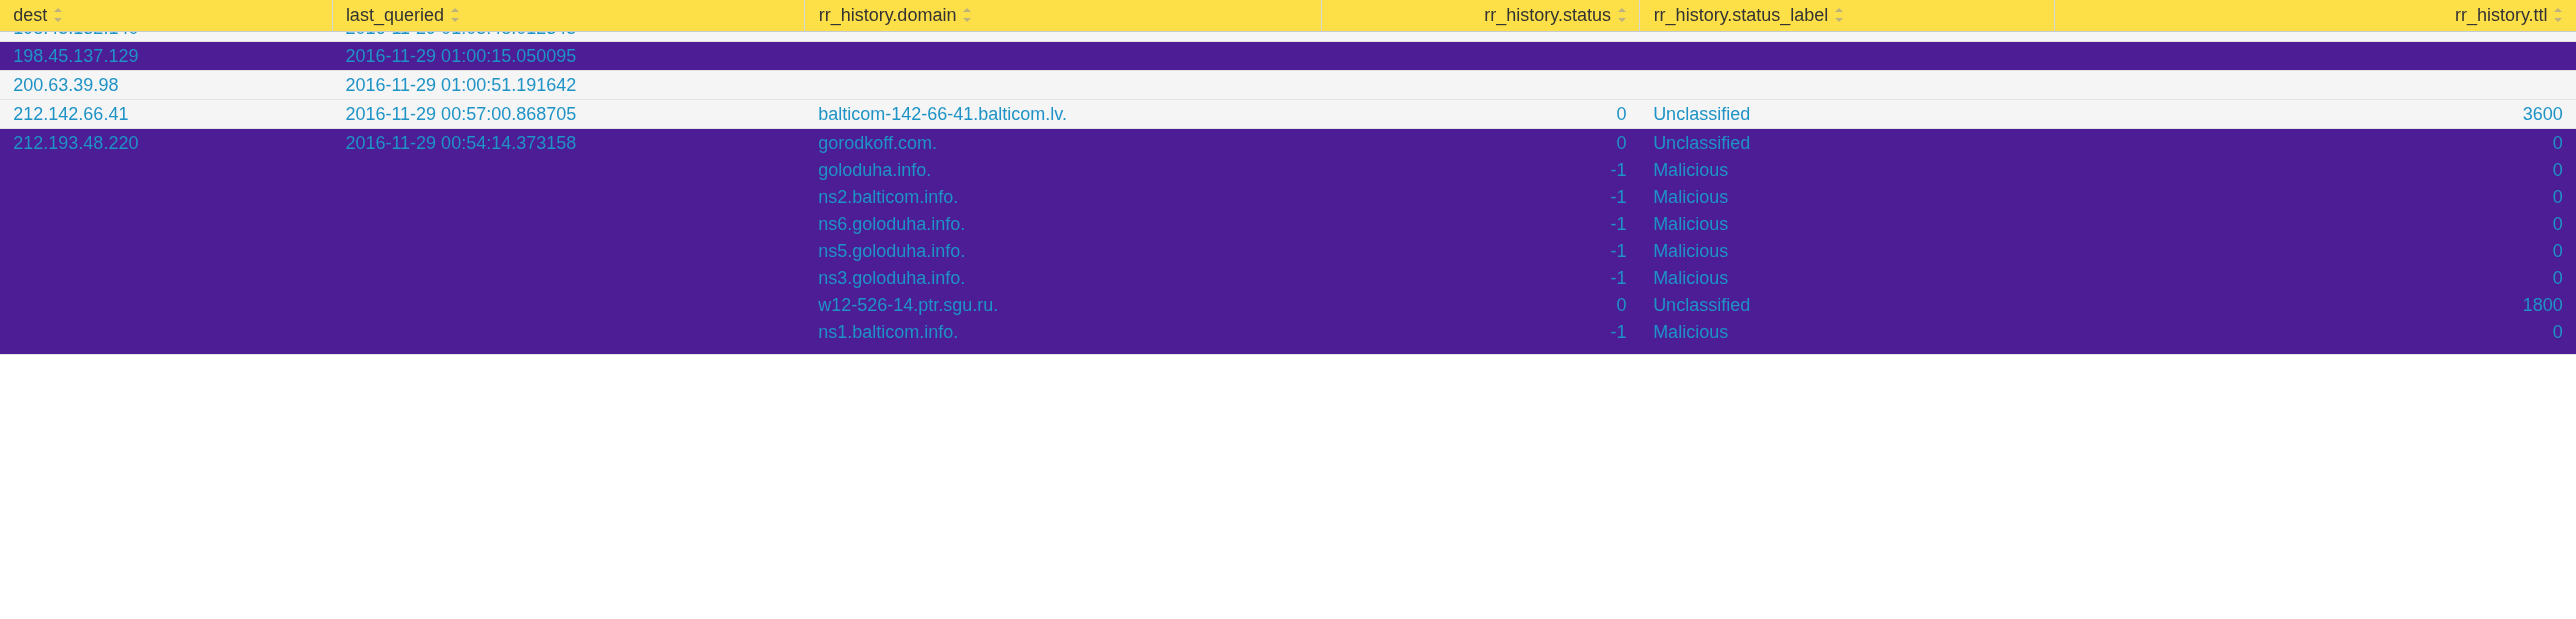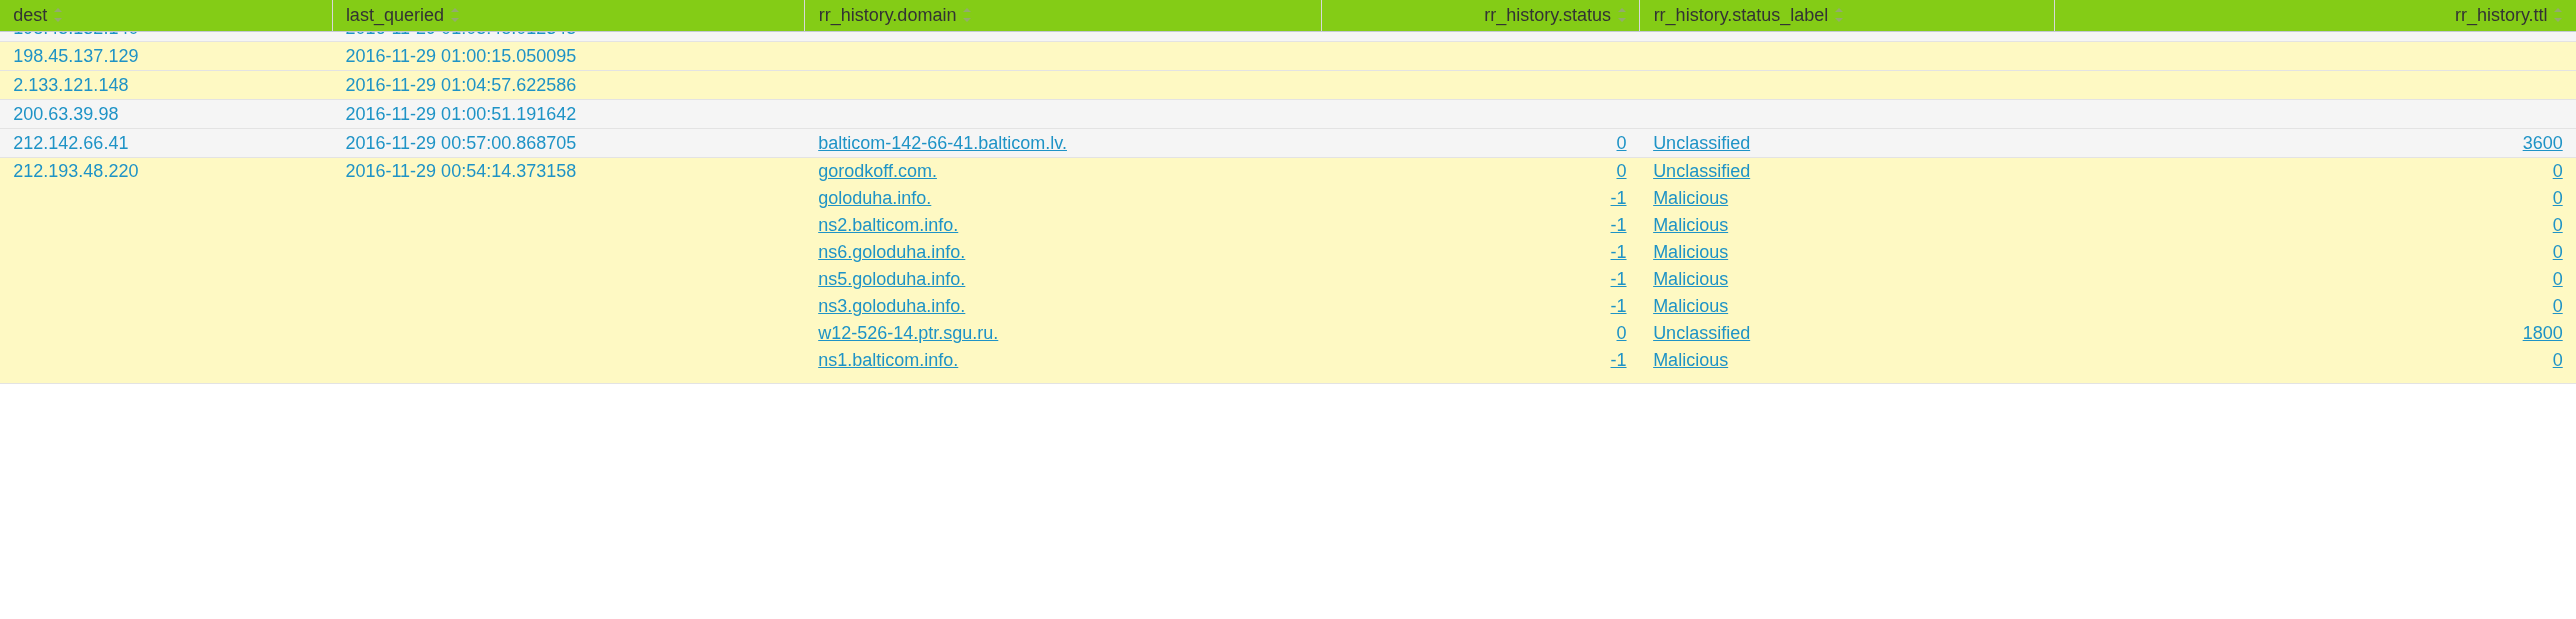--- a/index.html
+++ b/index.html
@@ -21,21 +21,21 @@
   
   thead tr {
     background: #f5f5f5;
   }
   thead th {
     height: 31px;
     padding: 0 13.3px;
     font-size: 18px;
     font-weight: 400;
     color: #333333;
-    background: #84cc16;
+    background: #fde047;
     border-right: 0.9px solid #d8d8d8;
     border-bottom: 0.9px solid #c3cbd4;
     white-space: nowrap;
     vertical-align: middle;
     cursor: pointer;
     position: relative;
   }
   thead th:last-child { border-right: none; }
   thead th.align-left  { text-align: left; }
   thead th.align-right { text-align: right; margin-top: 22px; }
@@ -74,21 +74,21 @@
   
   tbody td {
     padding: 0 13.3px;
     font-size: 18px;
     color: #1e93c6;
     border-bottom: 0.9px solid #e3e3e3;
     vertical-align: top;
     white-space: nowrap;
     line-height: 27px;
   }
-  tbody tr.row-odd  td { background: #fef9c3; }
+  tbody tr.row-odd  td { background: #4c1d95; }
   tbody tr.row-even td { background: #f5f5f5; }
 
   td.align-left  { text-align: left; }
   td.align-right { text-align: right; }
 
   
   tr.std td { height: 27px; padding-top: 0.9px; }
 
   
   tr.partial td {
@@ -114,21 +114,21 @@
     line-height: 26.5px;
     display: block;
   }
   tr.partial .clip.r span { text-align: right; }
 
   
   tr.multi td {
     padding-top: 0.9px;
     padding-bottom: 8.5px;
   }
-  .mv { display: block; text-decoration: underline; }
+  .mv { display: block; }
   .mv > span { display: block; line-height: 27px; }
 
   .cell-link { color: #1e93c6; text-decoration: none; cursor: pointer; }
 </style>
 </head>
 <body>
 
 <table class="results-table">
   <colgroup>
       <col style="width: 210px;">
@@ -208,36 +208,20 @@
         <td class="align-right">
           <span class="mv"></span>
         </td>
         <td class="align-left">
           <span class="mv"></span>
         </td>
         <td class="align-right">
           <span class="mv"></span>
         </td>
       </tr>
-      <tr class="std row-odd">
-        <td class="align-left"><span class="cell-link">2.133.121.148</span></td>
-        <td class="align-left"><span class="cell-link">2016-11-29 01:04:57.622586</span></td>
-        <td class="align-left">
-          <span class="mv"></span>
-        </td>
-        <td class="align-right">
-          <span class="mv"></span>
-        </td>
-        <td class="align-left">
-          <span class="mv"></span>
-        </td>
-        <td class="align-right">
-          <span class="mv"></span>
-        </td>
-      </tr>
       <tr class="std row-even">
         <td class="align-left"><span class="cell-link">200.63.39.98</span></td>
         <td class="align-left"><span class="cell-link">2016-11-29 01:00:51.191642</span></td>
         <td class="align-left">
           <span class="mv"></span>
         </td>
         <td class="align-right">
           <span class="mv"></span>
         </td>
         <td class="align-left">

